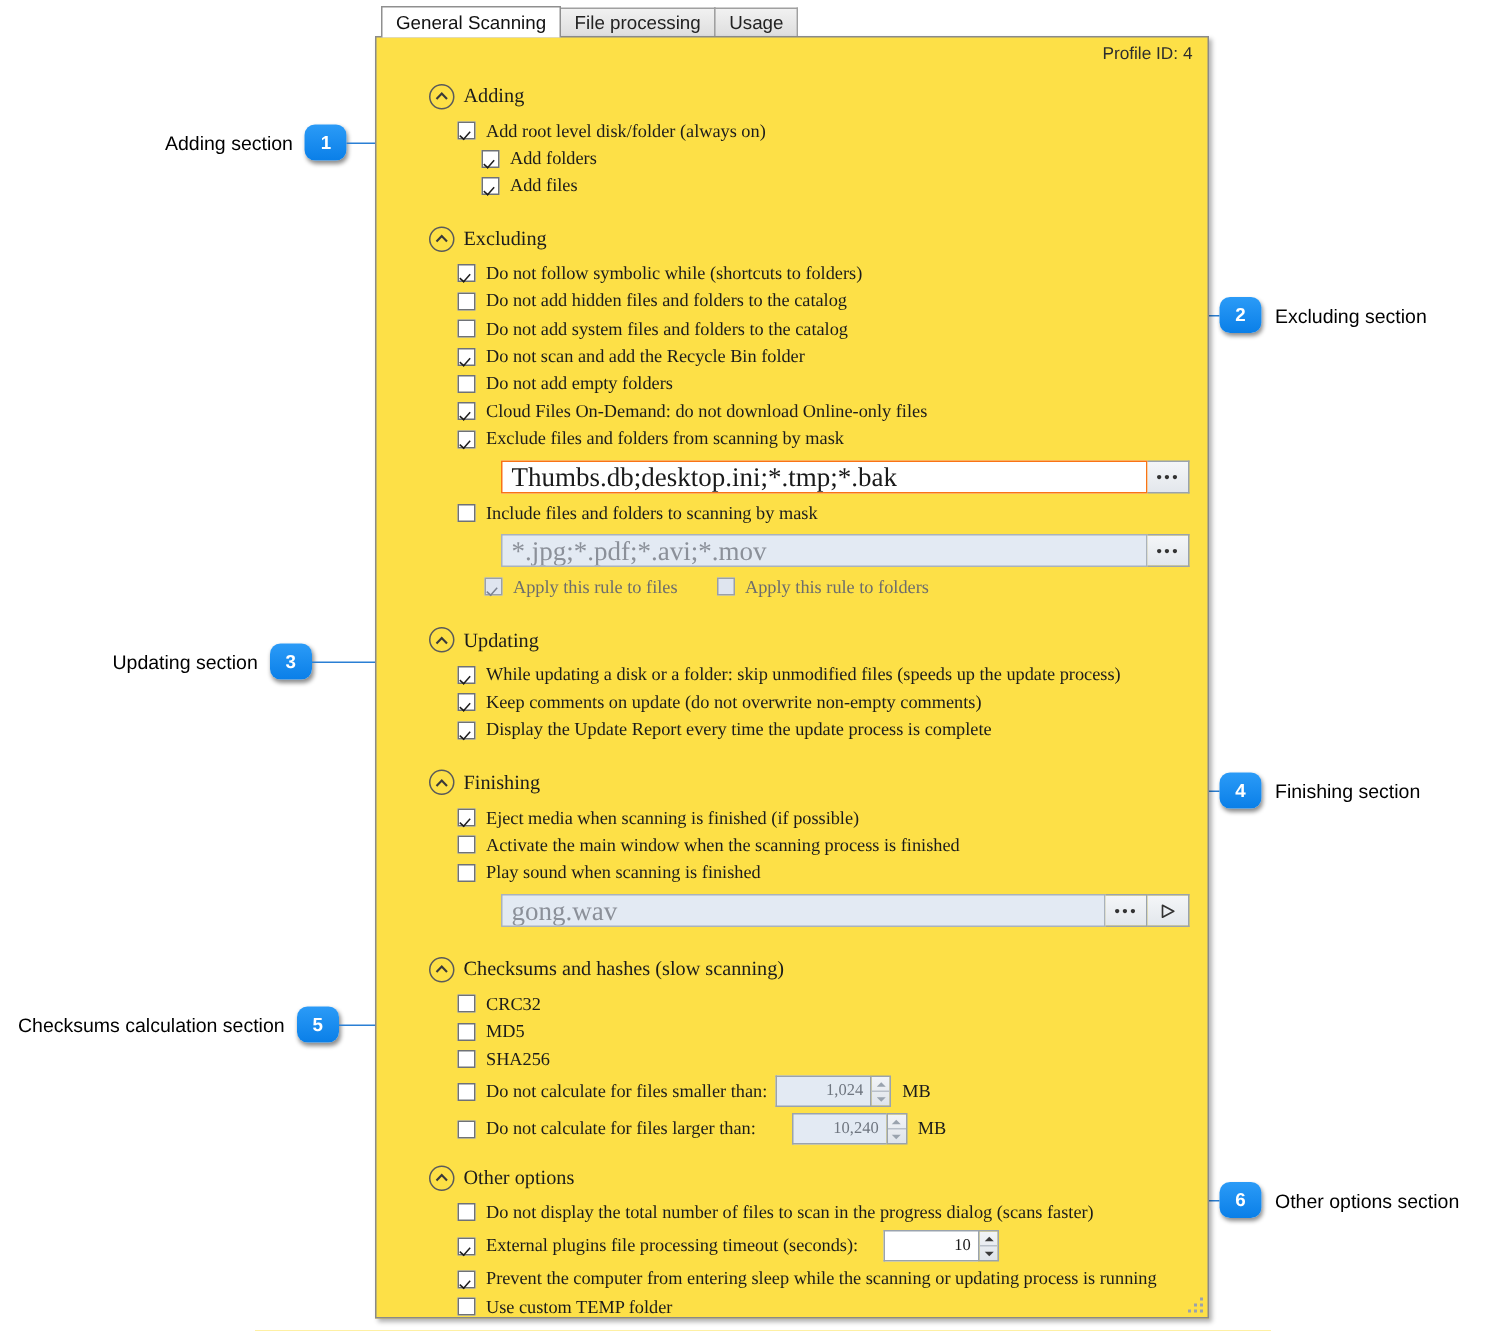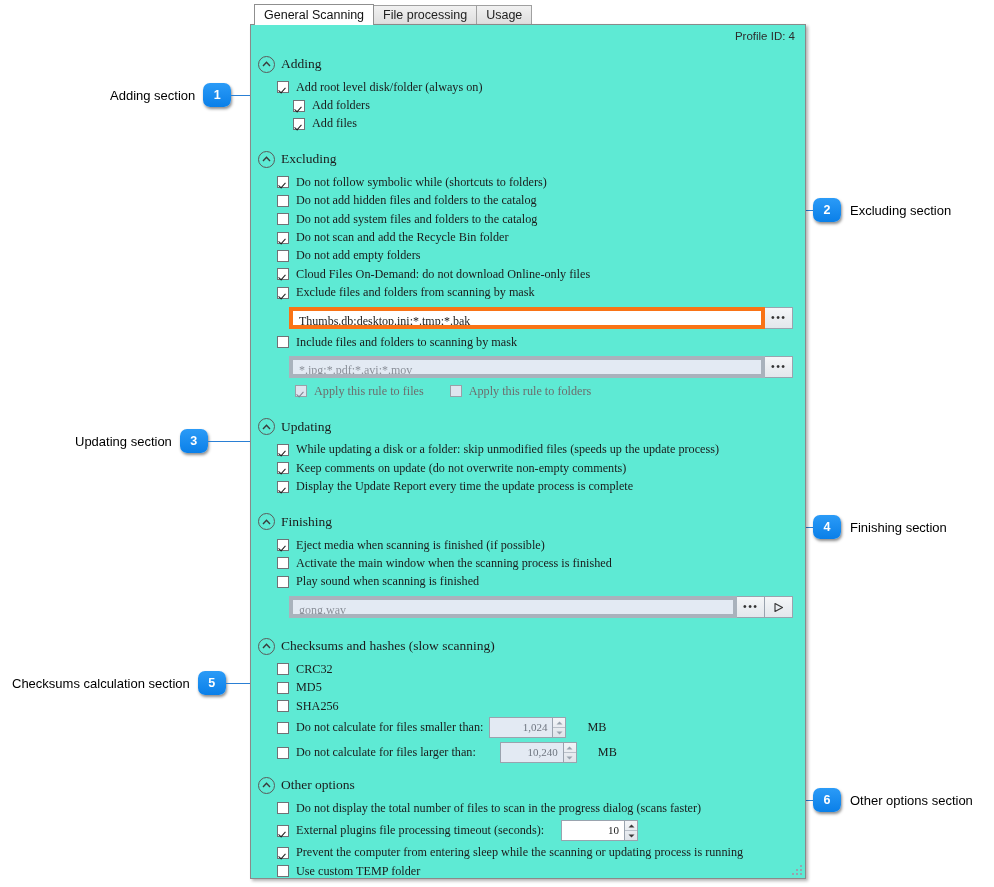--- a/index.html
+++ b/index.html
@@ -56,26 +56,27 @@
     color:#111;
     z-index:3;
     height:21px;line-height:20px;
     border-color:#8f8f8f;
   }
   .tabfill{flex:1 1 auto;height:1px;}
   .page{
     position:relative;
     border:1px solid #8a8a8a;
     border-top:1px solid #8a8a8a;
-    background:#5eead4;
+    background:#fde047;
     height:855px;
     box-sizing:border-box;
     margin-top:-1px;
     box-shadow:2px 2px 3px rgba(0,0,0,.30);
     overflow:hidden;
+    padding-left:28px;
   }
   .profile-id{
     position:absolute;right:10px;top:5px;
     font-size:11.5px;color:#2d2d2d;
   }
   .content{padding:28px 0 0 0;font-family:Liberation Serif, serif;}
 
   
   .section{margin-bottom:2px;}
   .sec-head{
@@ -117,25 +118,25 @@
     transform:rotate(42deg);
     box-sizing:border-box;
   }
   .cb.ck.dis::after{border-color:#7b8290;}
 
   
   .fieldrow{display:flex;align-items:center;padding-left:38px;padding-right:12px;margin:5px 0 4px 0;}
   .tbox{
     flex:1 1 auto;height:22px;line-height:21px;
     box-sizing:border-box;
-    border:4px solid #f97316;
+    border:1px solid #f97316;
     background:#ffffff;
-    font-size:12px;color:#1a1a1a;
+    font-size:18px;color:#1a1a1a;
     padding:0 6px;
-    white-space:nowrap;overflow:hidden;
+    white-space:nowrap;overflow:hidden;margin-left:17px;
   }
   .tbox.dis{background:#e3eaf3;color:#8b9099;border-color:#a9b2bc;}
   .dots{
     width:28px;height:22px;box-sizing:border-box;
     border:1px solid #9aa3ae;border-left:none;
     background:#eceff3;
     background:linear-gradient(to bottom,#f4f6f8,#e3e7ec);
     display:flex;align-items:center;justify-content:center;
     font-size:12px;color:#333;letter-spacing:1px;line-height:1;
     flex:0 0 auto;
@@ -161,21 +162,21 @@
   .spin-btns{
     width:14px;height:21px;box-sizing:border-box;
     border:1px solid #9aa3ae;
     background:linear-gradient(to bottom,#f2f4f7,#dfe4ea);
     display:flex;flex-direction:column;
   }
   .spin-btns div{
     flex:1 1 50%;display:flex;align-items:center;justify-content:center;
   }
   .spin-btns div:first-child{border-bottom:1px solid #b9c0c9;}
-  .unit{font-size:12.2px;color:#1b1b1b;margin-left:21px;}
+  .unit{font-size:12.2px;color:#1b1b1b;margin-left:7px;}
 
   .sep-sm{height:7px;}
   .sep-md{height:13px;}
 
   
   .grip{position:absolute;right:3px;bottom:3px;width:12px;height:12px;}
   .grip i{position:absolute;width:2px;height:2px;background:#9aa2ad;display:block;}
 </style>
 </head>
 <body>

